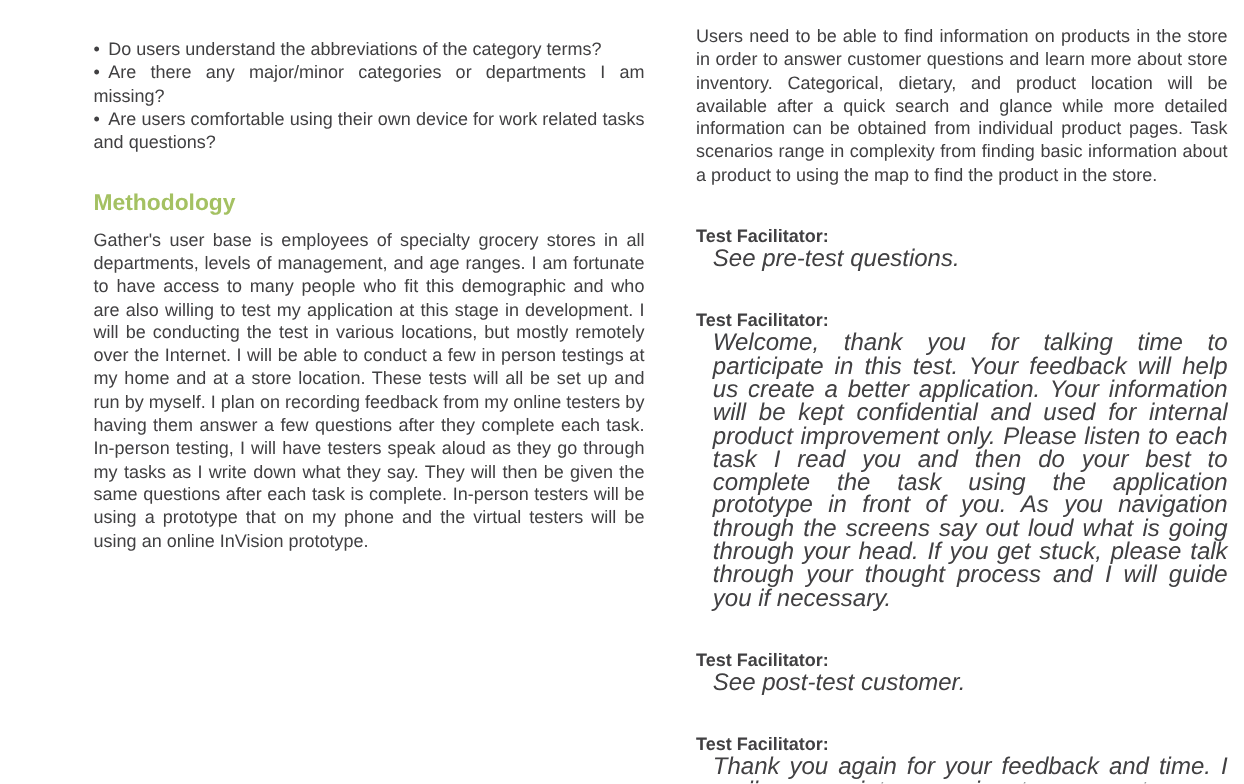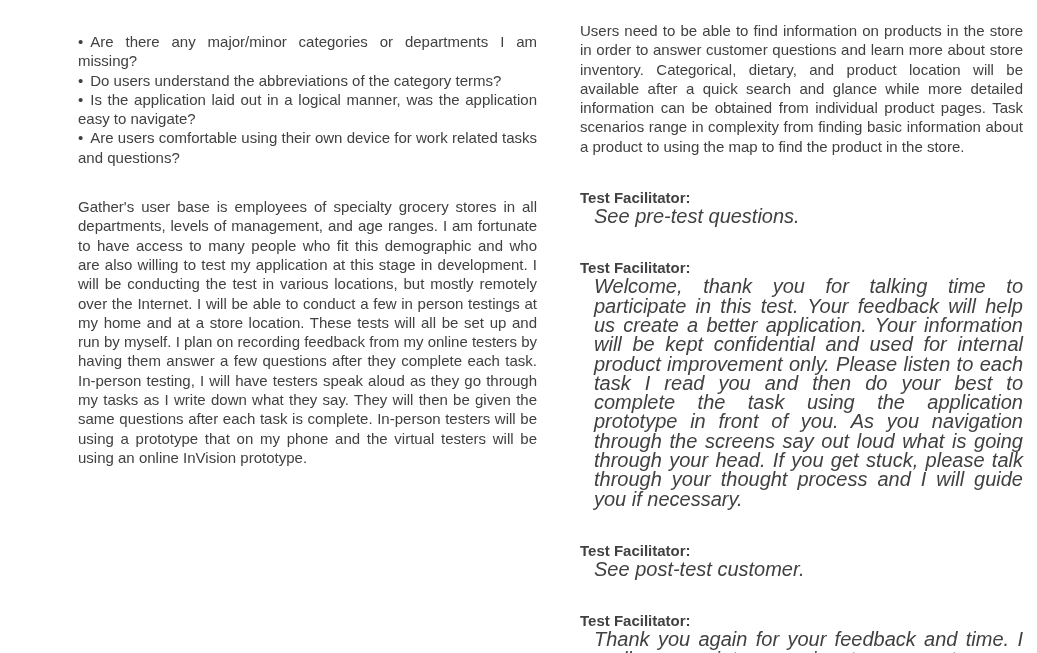--- a/index.html
+++ b/index.html
@@ -88,28 +88,28 @@
 
 <div class="page">
 
 
   <div class="columns">
 
     <div class="col-left">
 
       <section class="section-objectives">
         <div class="bullet-list">
+          <div class="bullet-line"><span class="bullet-glyph">•</span><span>Do users understand the abbreviations of the category terms?</span></div>
           <div class="bullet-line"><span class="bullet-glyph">•</span><span>Are there any major/minor categories or departments I am missing?</span></div>
-          <div class="bullet-line"><span class="bullet-glyph">•</span><span>Do users understand the abbreviations of the category terms?</span></div>
-          <div class="bullet-line"><span class="bullet-glyph">•</span><span>Is the application laid out in a logical manner, was the application easy to navigate?</span></div>
           <div class="bullet-line"><span class="bullet-glyph">•</span><span>Are users comfortable using their own device for work related tasks and questions?</span></div>
         </div>
       </section>
 
       <section class="section-methodology">
+        <h2 class="section-heading">Methodology</h2>
         <p class="body-text">Gather's user base is employees of specialty grocery stores in all departments, levels of management, and age ranges. I am fortunate to have access to many people who fit this demographic and who are also willing to test my application at this stage in development.  I will be conducting the test in various locations, but mostly remotely over the Internet. I will be able to conduct a few in person testings at my home and at a store location. These tests will all be set up and run by myself. I plan on recording feedback from my online testers by having them answer a few questions after they complete each task. In-person testing, I will have testers speak aloud as they go through my tasks as I write down what they say. They will then be given the same questions after each task is complete. In-person testers will be using a prototype that on my phone and the virtual testers will be using an online InVision prototype.</p>
       </section>
 
     </div>
 
     <div class="col-right">
 
       <section class="section-overview">
         <p class="body-text">Users need to be able to find information on products in the store in order to answer customer questions and learn more about store inventory. Categorical, dietary, and product location will be available after a quick search and glance while more detailed information can be obtained from individual product pages. Task scenarios range in complexity from finding basic information about a product to using the map to find the product in the store.</p>
       </section>

